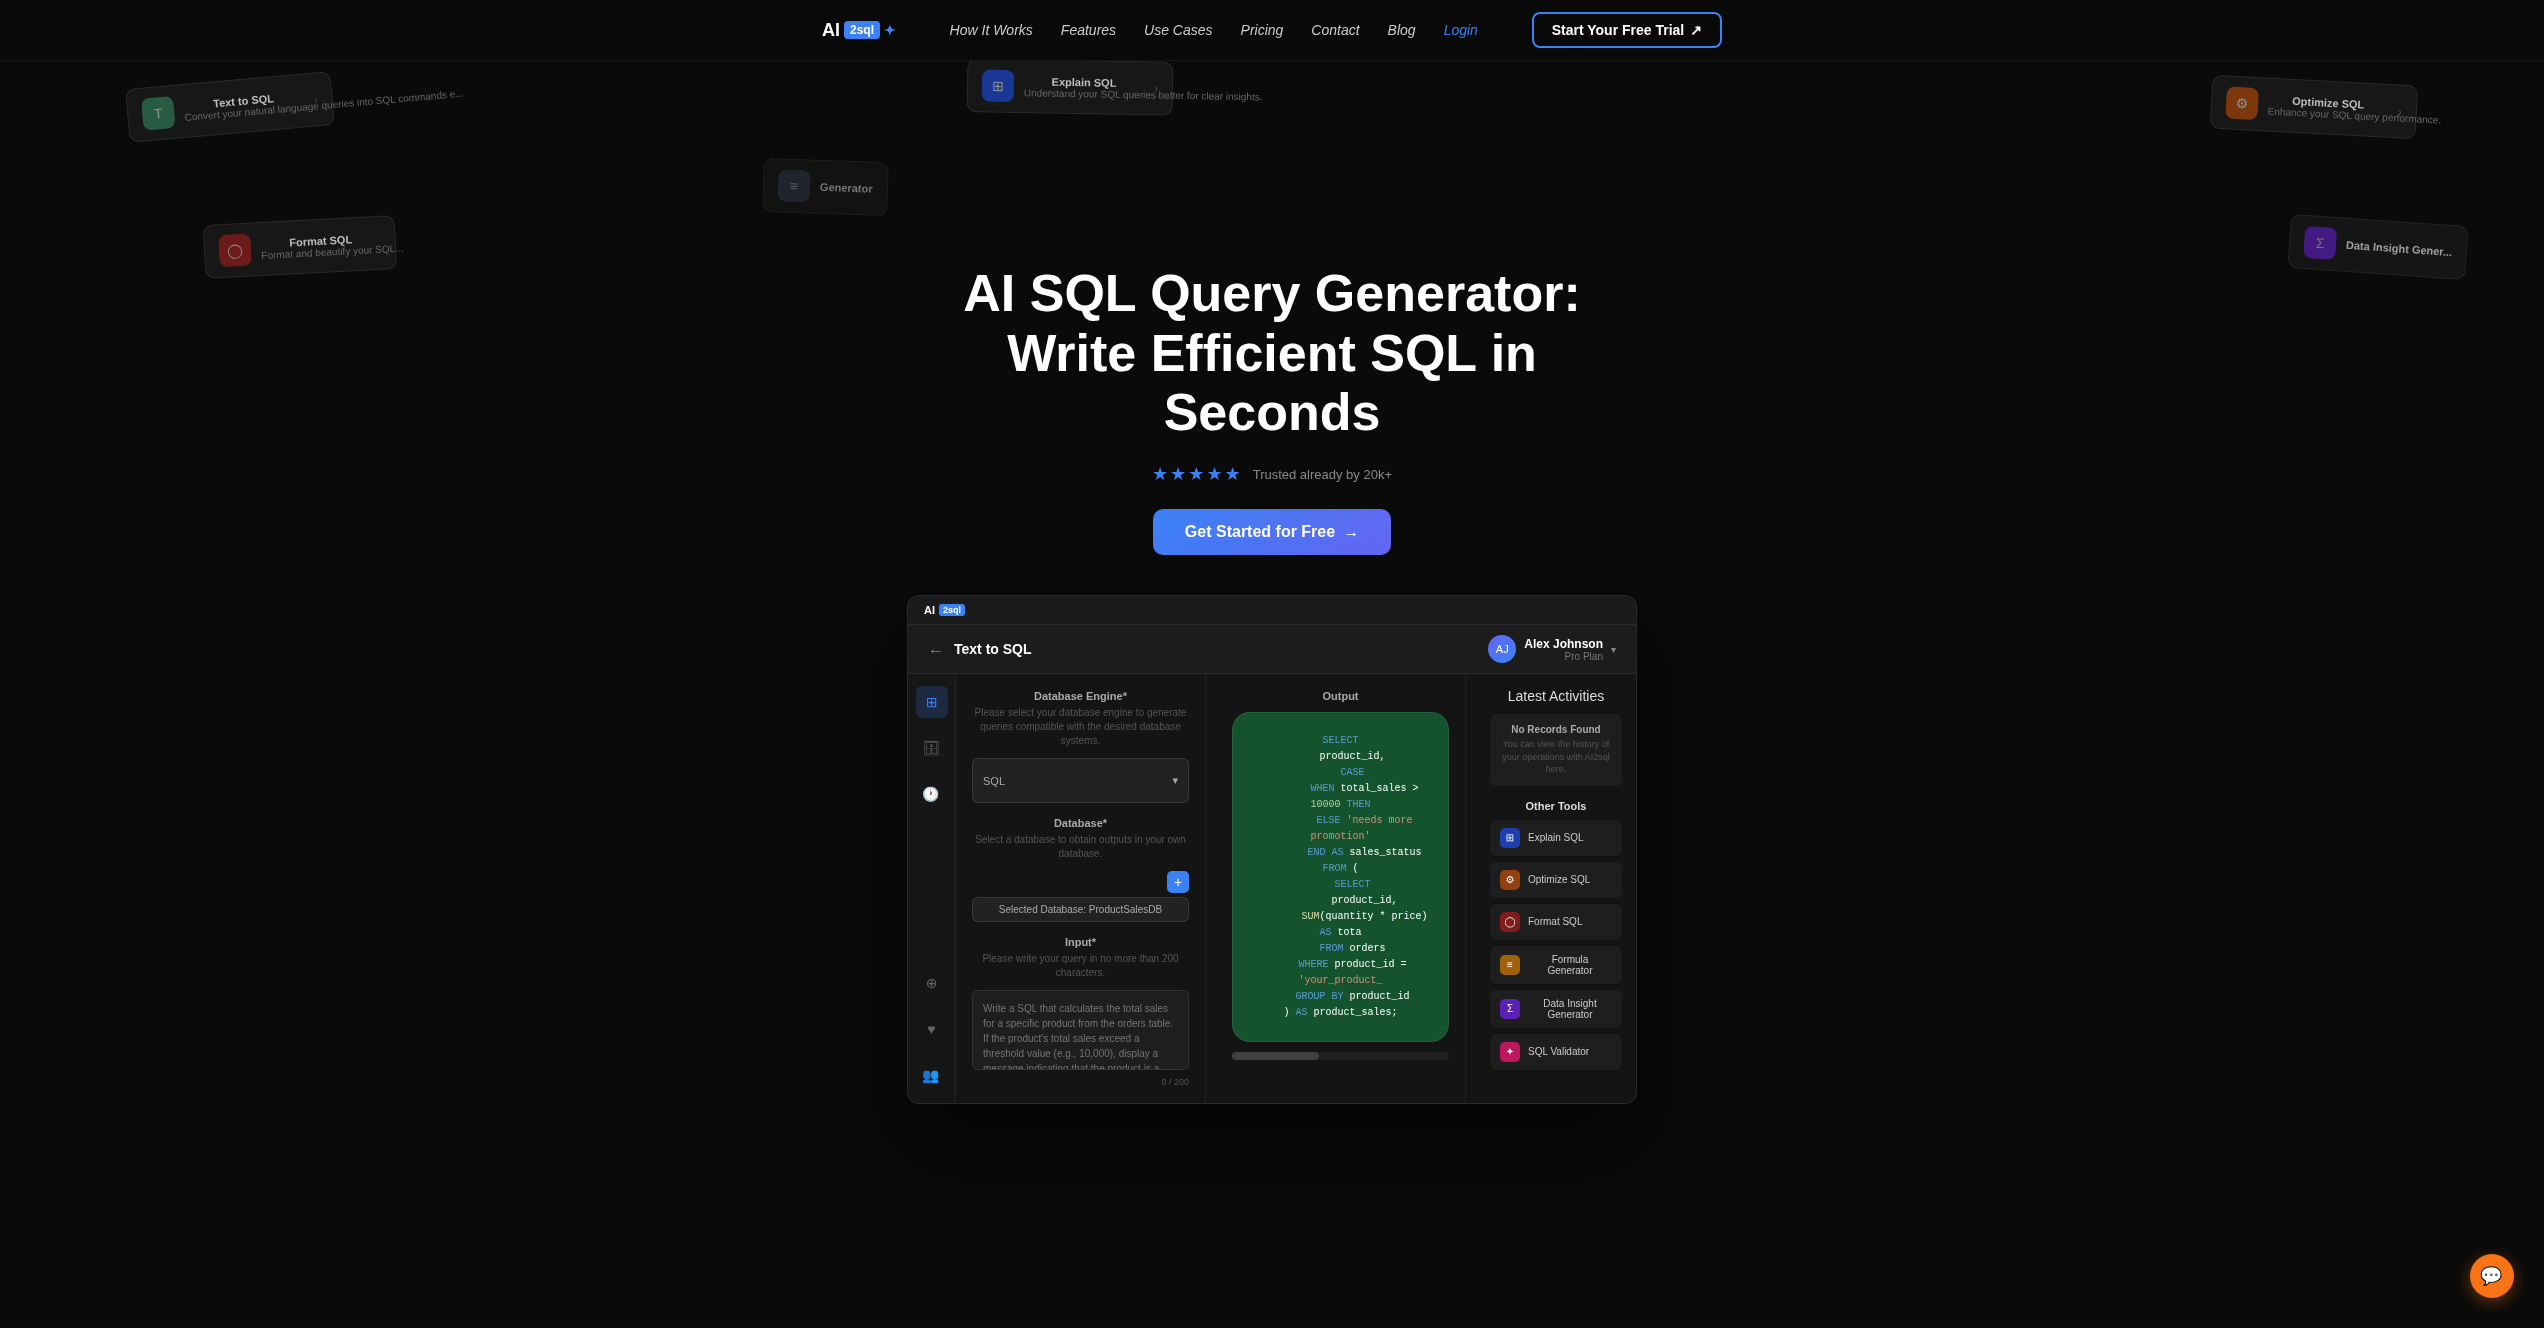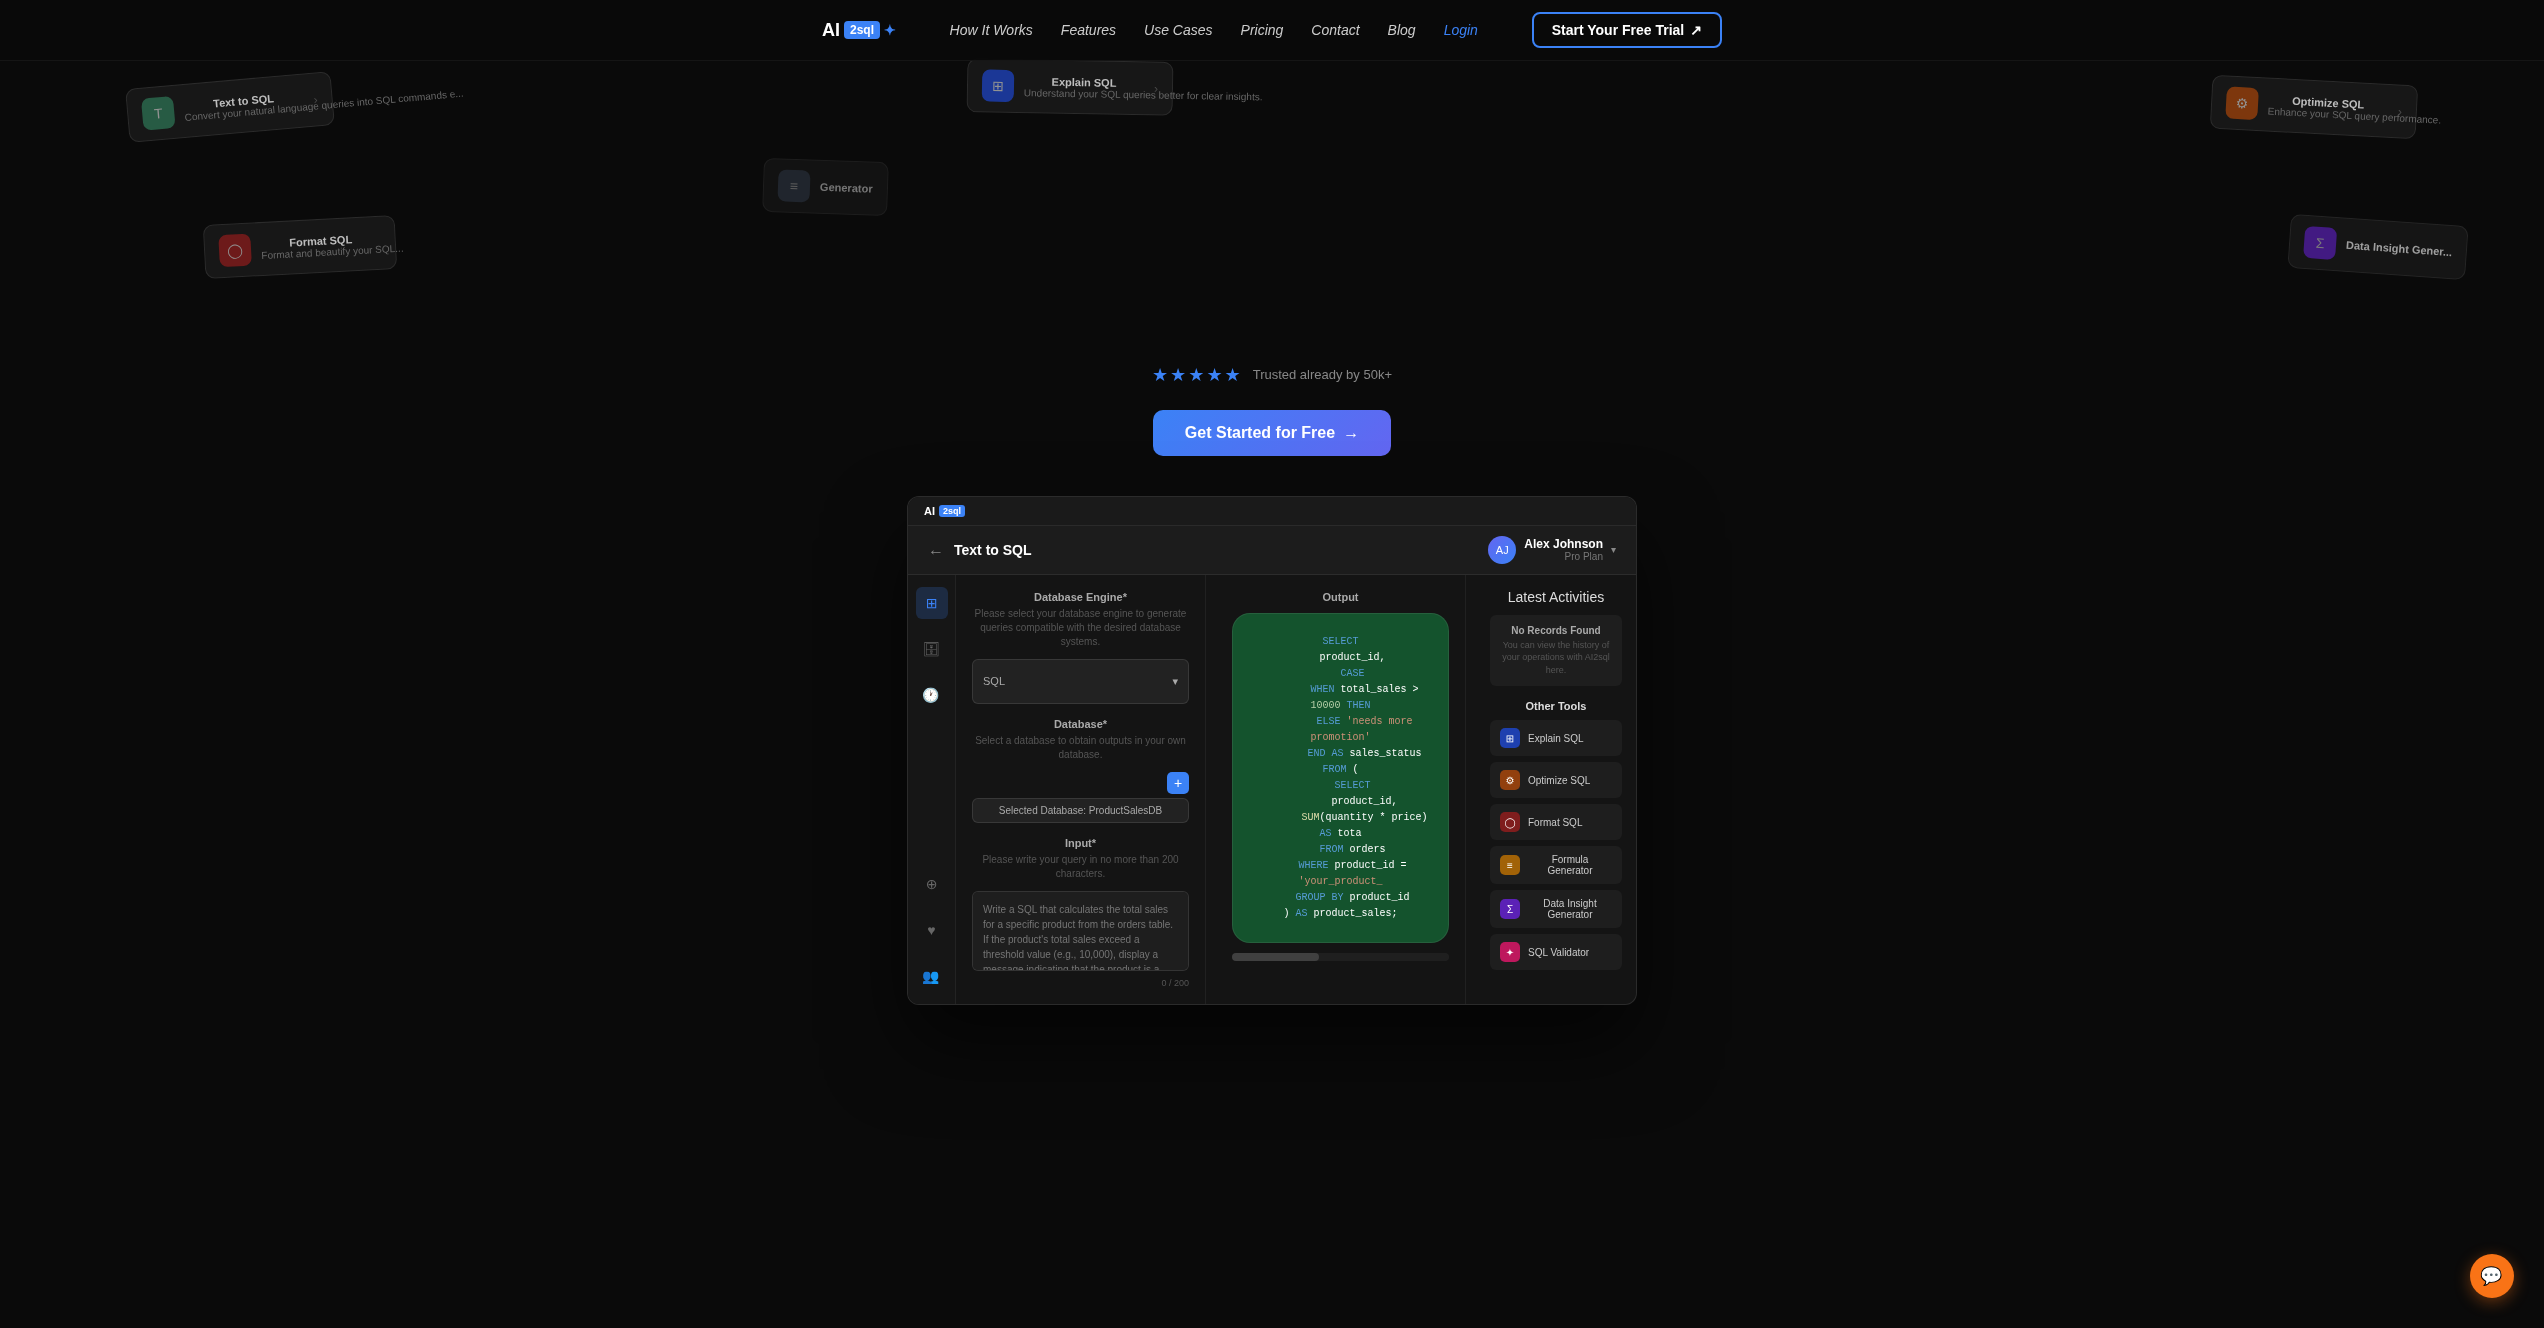--- a/index.html
+++ b/index.html
@@ -528,23 +528,24 @@
     </div>
     <div class="float-card fc-insight">
       <div class="card-icon" style="background:#5b21b6;">Σ</div>
       <div>
         <div class="card-text">Data Insight Gener...</div>
       </div>
     </div>
   </div>
 
   <div class="hero-content">
+    <h1 class="hero-title">AI SQL Query Generator: Write Efficient SQL in Seconds</h1>
     <div class="trust-row">
       <span class="stars">★★★★★</span>
-      <span class="trust-text">Trusted already by 50k+</span>
+      <span class="trust-text">Trusted already by 20k+</span>
     </div>
     <button class="cta-btn">
       <span>Get Started for Free</span>
       <span>→</span>
     </button>
   </div>
 
   <div class="app-section">
     <div class="app-window">
 

